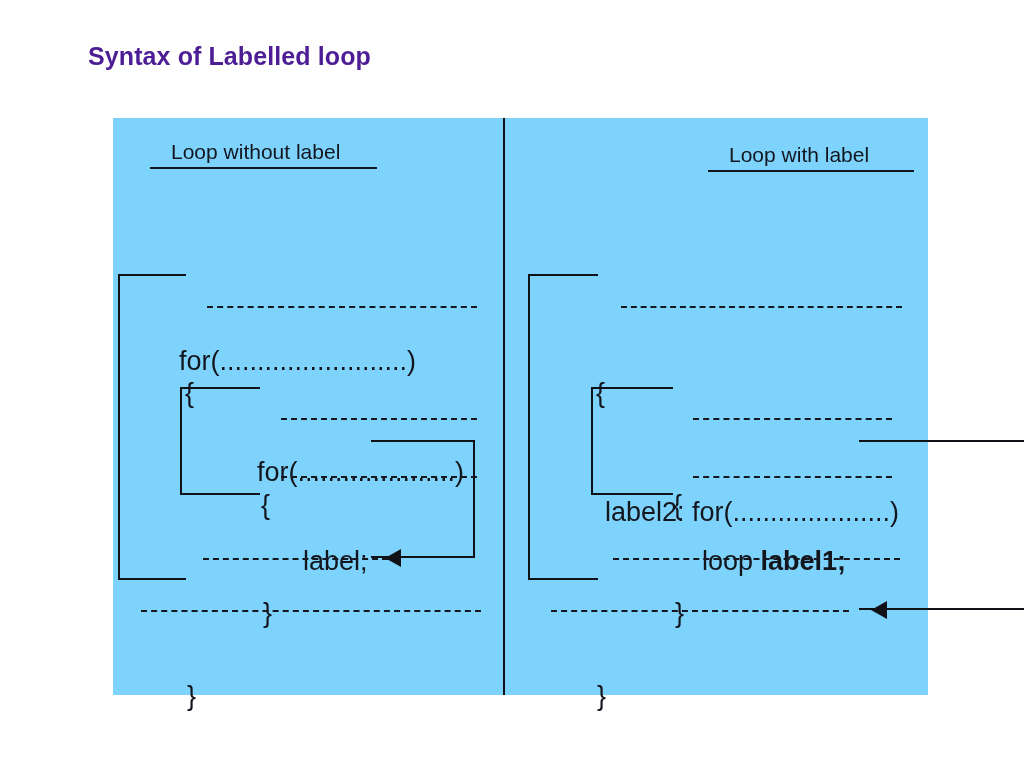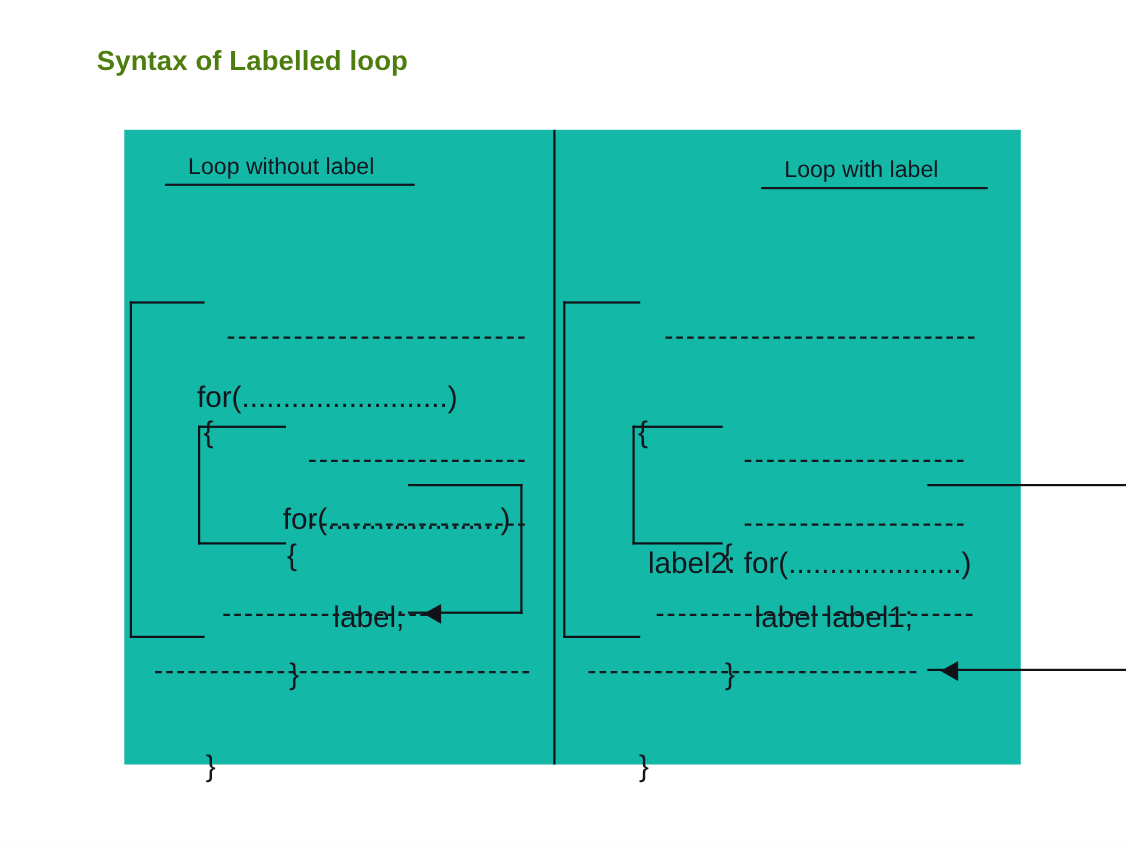--- a/index.html
+++ b/index.html
@@ -15,53 +15,53 @@
     font-family: "Liberation Sans", sans-serif;
   }
 
   
   #slide-title {
     position: absolute;
     left: 88px;
     top: 42px;
     font-size: 25px;
     font-weight: bold;
-    color: #4d7c0f;
+    color: #4c1d95;
     letter-spacing: 0.1px;
     white-space: nowrap;
   }
 
   
   #diagram-panel {
     position: absolute;
     left: 113px;
     top: 118px;
     width: 815px;
     height: 577px;
-    background: #14b8a6;
+    background: #7dd3fc;
   }
 
   
   #panel-divider {
     position: absolute;
     left: 390px;
     top: 0px;
     width: 2px;
     height: 577px;
     background: #101014;
   }
 
   
   .code-column {
     position: absolute;
     top: 0;
     height: 577px;
   }
   #column-left  { left: 0px;   width: 390px; }
-  #column-right { left: 384px; width: 337px; }
+  #column-right { left: 400px; width: 337px; }
 
   
   .column-heading {
     position: absolute;
     font-size: 21px;
     color: #13161f;
     white-space: nowrap;
   }
   .column-underline {
     position: absolute;
@@ -74,21 +74,21 @@
   #heading-right-rule { left: 195px; top: 52px; width: 206px; }
 
   
   .code-line {
     position: absolute;
     font-size: 27px;
     color: #14161e;
     white-space: pre;
     line-height: 21px;
   }
-  .code-line .bold { font-weight: normal; }
+  .code-line .bold { font-weight: bold; }
 
   
   .dash-line {
     position: absolute;
     height: 0px;
     border-top: 2px dashed #16181f;
   }
 
   
   .bracket {
@@ -210,21 +210,21 @@
     <div id="rc-brace-open" class="code-line">{</div>
 
     <div id="rc-dash-1" class="dash-line"></div>
 
     <div id="rc-for-inner" class="code-line"><span>label2: </span><span>for(.....................)</span></div>
 
     <div id="rc-brace-open2" class="code-line">{</div>
 
     <div id="rc-dash-2" class="dash-line"></div>
 
-    <div id="rc-break" class="code-line"><span>label </span><span class="bold">label1;</span></div>
+    <div id="rc-break" class="code-line"><span>loop </span><span class="bold">label1;</span></div>
 
     <div id="rc-dash-3" class="dash-line"></div>
 
     <div id="rc-brace-cl2" class="code-line">}</div>
 
     <div id="rc-dash-4" class="dash-line"></div>
 
     <div id="rc-brace-cl" class="code-line">}</div>
 
     <div id="rc-dash-5" class="dash-line"></div>

